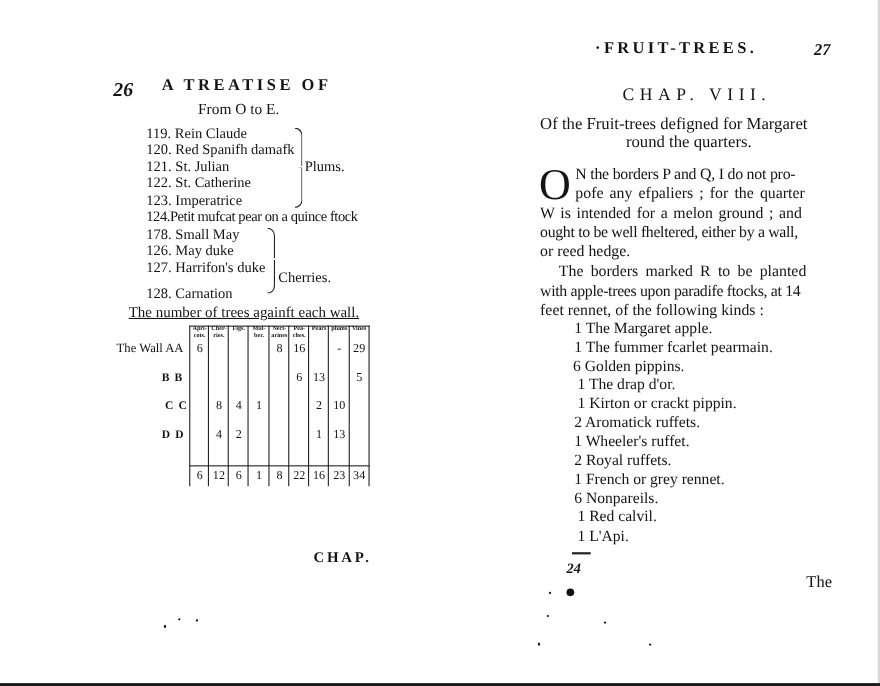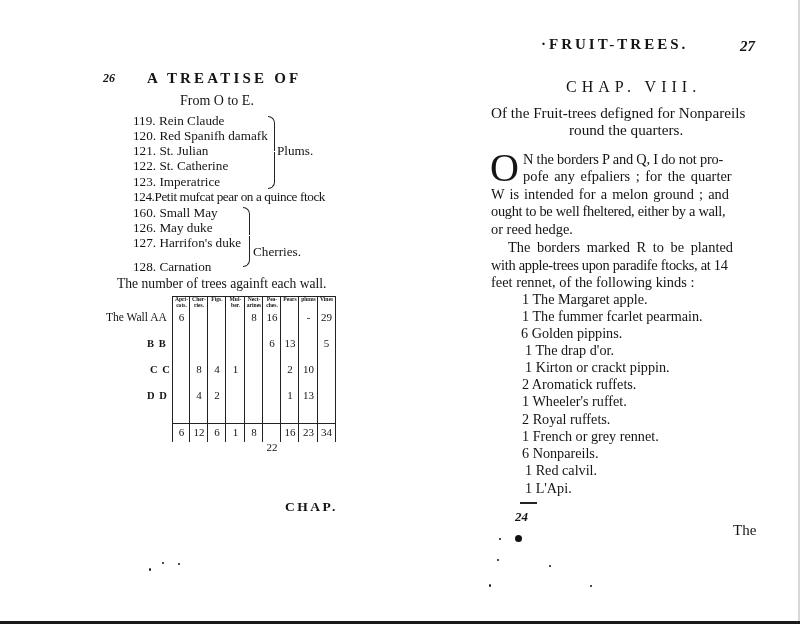--- a/index.html
+++ b/index.html
@@ -7,25 +7,25 @@
     width:800px; height:624px; overflow:hidden; position:relative;
     background:#ffffff; color:#141414;
     font-family: "Liberation Serif", "DejaVu Serif", serif;
   }
   .abs { position:absolute; white-space:nowrap; }
   .frame-bottom { position:absolute; left:0; top:621px; width:800px; height:3px; background:#1a1a1a; }
   .frame-right { position:absolute; left:798px; top:0; width:2px; height:621px; background:#d8d8d8; }
 
   
   .runhead { font-size:15px; letter-spacing:3.2px; font-weight:bold; }
-  .pgnum { font-size:12px; font-style:italic; font-weight:bold; }
+  .pgnum { font-size:18px; font-style:italic; font-weight:bold; }
   .sub { font-size:14px; }
   .li { font-size:13.2px; line-height:15px; }
   .brace { position:absolute; border-right:1.4px solid #222; border-radius:0 10px 10px 0; }
-  .cap { font-size:13.6px; }
+  .cap { font-size:13.6px;text-decoration:underline; }
 
   .tbl { position:absolute; left:172px; top:296px; width:164px; height:146px; }
   .tbl .col { position:absolute; top:0; height:146px; border-left:1.5px solid #222; }
   .tbl .col.last { border-right:1.5px solid #222;text-decoration:underline; }
   .tbl .hd { position:absolute; top:0; left:0; right:0; font-size:5.6px; line-height:6px; text-align:center; font-weight:bold; white-space:normal; }
   .tbl .cell { position:absolute; left:0; right:0; text-align:center; font-size:11px; }
   .tbl .tot-line { position:absolute; left:0; width:164px; top:127px; border-top:1.5px solid #222; }
   .tbl .topline { position:absolute; left:0; width:164px; top:0; border-top:1px solid #222; }
   .rowlbl { font-size:10.5px; font-weight:bold; letter-spacing:1px; }
   .rowlbl.first { letter-spacing:0; font-weight:normal; font-size:11.5px; }
@@ -53,21 +53,21 @@
   <div class="abs runhead" style="left:147px;top:70px;">A TREATISE OF</div>
   <div class="abs sub" style="left:180px;top:93px;">From O to E.</div>
 
   <div>
     <div class="abs li" style="left:133px;top:113px;"><span>119.</span> <span>Rein Claude</span></div>
     <div class="abs li" style="left:133px;top:128px;"><span>120.</span> <span>Red Spanifh damafk</span></div>
     <div class="abs li" style="left:133px;top:143px;"><span>121.</span> <span>St. Julian</span></div>
     <div class="abs li" style="left:133px;top:158px;"><span>122.</span> <span>St. Catherine</span></div>
     <div class="abs li" style="left:133px;top:174px;"><span>123.</span> <span>Imperatrice</span></div>
     <div class="abs li" style="left:133px;top:189px;letter-spacing:-0.4px;"><span>124.</span><span>Petit mufcat pear on a quince ftock</span></div>
-    <div class="abs li" style="left:133px;top:205px;"><span>160.</span> <span>Small May</span></div>
+    <div class="abs li" style="left:133px;top:205px;"><span>178.</span> <span>Small May</span></div>
     <div class="abs li" style="left:133px;top:220px;"><span>126.</span> <span>May duke</span></div>
     <div class="abs li" style="left:133px;top:235px;"><span>127.</span> <span>Harrifon's duke</span></div>
     <div class="abs li" style="left:133px;top:259px;"><span>128.</span> <span>Carnation</span></div>
   </div>
 
   <div class="brace" style="left:268px;top:116px;width:6px;height:34px;border-radius:0 8px 0 0;border-top:1.2px solid #222;"></div>
   <div class="brace" style="left:268px;top:152px;width:6px;height:36px;border-radius:0 0 8px 0;border-bottom:1.2px solid #222;"></div>
   <div class="abs li" style="left:277px;top:143px;">Plums.</div>
 
   <div class="brace" style="left:243px;top:207px;width:6px;height:27px;border-radius:0 8px 0 0;border-top:1.2px solid #222;"></div>
@@ -129,21 +129,21 @@
       <div class="cell" style="top:93px;"></div>
       <div class="cell" style="top:130px;">8</div>
     </div>
 
     <div class="col" style="left:90px;width:18px;">
       <div class="hd">Pea-ches.</div>
       <div class="cell" style="top:15px;">16</div>
       <div class="cell" style="top:41px;">6</div>
       <div class="cell" style="top:67px;"></div>
       <div class="cell" style="top:93px;"></div>
-      <div class="cell" style="top:145px;">22</div>
+      <div class="cell" style="top:130px;">22</div>
     </div>
 
     <div class="col" style="left:108px;width:18px;">
       <div class="hd">Pears</div>
       <div class="cell" style="top:15px;"></div>
       <div class="cell" style="top:41px;">13</div>
       <div class="cell" style="top:67px;">2</div>
       <div class="cell" style="top:93px;">1</div>
       <div class="cell" style="top:130px;">16</div>
     </div>
@@ -172,21 +172,21 @@
   <div class="dot" style="left:149px;top:568px;width:2px;height:3px;"></div>
   <div class="dot" style="left:162px;top:562px;width:2px;height:2px;"></div>
   <div class="dot" style="left:178px;top:563px;width:2px;height:2px;"></div>
 </div>
 
 <div>
   <div class="abs runhead-r" style="left:541px;top:36px;">·<span>FRUIT-TREES.</span></div>
   <div class="abs pgnum" style="left:740px;top:38px;font-size:15px;">27</div>
 
   <div class="abs chap" style="left:566px;top:78px;">CHAP. VIII.</div>
-  <div class="abs title" style="left:491px;top:104px;">Of the Fruit-trees defigned for Nonpareils</div>
+  <div class="abs title" style="left:491px;top:104px;">Of the Fruit-trees defigned for Margaret</div>
   <div class="abs title" style="left:569px;top:121px;">round the quarters.</div>
 
   <div class="abs drop" style="left:490px;top:148px;">O</div>
   <div class="abs para" style="left:523px;top:151px;letter-spacing:-0.2px;">N the borders P and Q, I do not pro-</div>
   <div class="abs para" style="left:523px;top:168px;word-spacing:2px;text-align:right;">pofe any efpaliers ; for the quarter</div>
   <div class="abs para" style="left:491px;top:186px;word-spacing:1.5px;">W is intended for a melon ground ; and</div>
   <div class="abs para" style="left:491px;top:203px;letter-spacing:-0.3px;">ought to be well fheltered, either by a wall,</div>
   <div class="abs para" style="left:491px;top:221px;">or reed hedge.</div>
 
   <div class="abs para" style="left:508px;top:239px;word-spacing:3px;">The borders marked R to be planted</div>

